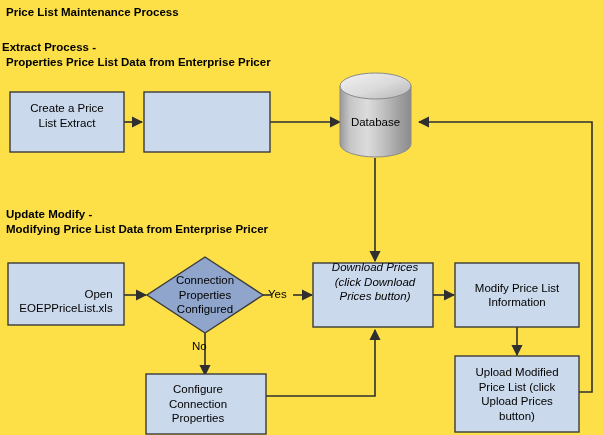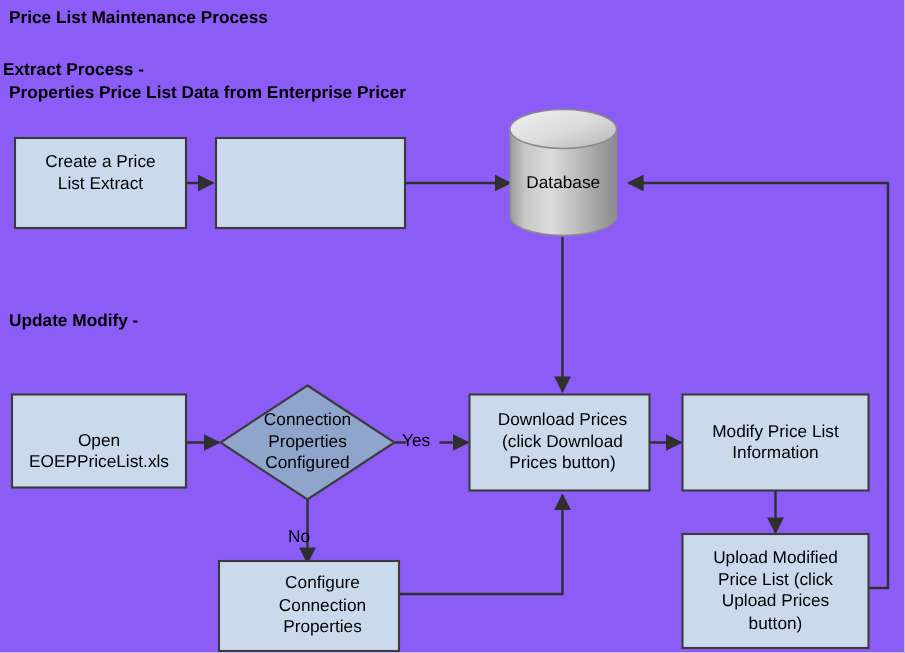--- a/index.html
+++ b/index.html
@@ -7,21 +7,21 @@
     padding: 0;
     background: #ffffff;
   }
   body {
     font-family: "Liberation Sans", sans-serif;
   }
   #canvas {
     position: relative;
     width: 603px;
     height: 435px;
-    background: #8b5cf6;
+    background: #fde047;
     overflow: hidden;
   }
   .title {
     position: absolute;
     font-weight: bold;
     font-size: 11.5px;
     color: #000000;
     line-height: 15px;
     white-space: pre;
   }
@@ -56,20 +56,21 @@
 <body>
 
 <div id="canvas">
 
   <div class="title" style="left:6px; top:5px;">Price List Maintenance Process</div>
 
   <div class="title" style="left:2px; top:40px;">Extract Process -</div>
   <div class="title" style="left:6px; top:55px;">Properties Price List Data from Enterprise Pricer</div>
 
   <div class="title" style="left:6px; top:207px;">Update Modify -</div>
+  <div class="title" style="left:6px; top:222px;">Modifying Price List Data from Enterprise Pricer</div>
 
   <svg id="diagram-svg" viewBox="0 0 603 435">
     <defs>
       <linearGradient id="cylBody" x1="0" y1="0" x2="1" y2="0">
         <stop offset="0%" stop-color="#9a9a9a"></stop>
         <stop offset="14%" stop-color="#c6c6c6"></stop>
         <stop offset="38%" stop-color="#dcdcdc"></stop>
         <stop offset="60%" stop-color="#c2c2c2"></stop>
         <stop offset="82%" stop-color="#a2a2a2"></stop>
         <stop offset="100%" stop-color="#8c8c8c"></stop>
@@ -129,40 +130,40 @@
 
     <rect x="146" y="374" width="120" height="60" fill="#cbd9ec" stroke="#3b3b3b" stroke-width="1.4"></rect>
   </svg>
 
   <div class="node-label" style="left:10px; top:92px; width:114px; height:47px;">Create a Price
 List Extract</div>
 
 
   <div class="node-label" style="left:340px; top:99px; width:71px; height:46px;text-align:right;">Database</div>
 
-  <div class="node-label" style="left:8px; top:263px; width:116px; height:76px;">Open
+  <div class="node-label" style="left:8px; top:263px; width:116px; height:76px;text-align:right;">Open
 EOEPPriceList.xls</div>
 
   <div class="node-label" style="left:151px; top:265px; width:108px; height:60px;">Connection
 Properties
 Configured</div>
 
-  <div class="node-label" style="left:313px; top:263px; width:124px; height:64px;">Download Prices
+  <div class="node-label" style="left:313px; top:250px; width:124px; height:64px;font-style:italic;">Download Prices
 (click Download
 Prices button)</div>
 
   <div class="node-label" style="left:455px; top:356px; width:124px; height:76px;">Upload Modified
 Price List (click
 Upload Prices
 button)</div>
 
   <div class="node-label" style="left:455px; top:263px; width:124px; height:64px;">Modify Price List
 Information</div>
 
-  <div class="node-label" style="left:163px; top:374px; width:104px; height:60px;">Configure
+  <div class="node-label" style="left:146px; top:374px; width:104px; height:60px;">Configure
 Connection
 Properties</div>
 
   <div class="edge-label" style="left:268px; top:288px; width:26px;">Yes</div>
 
-  <div class="edge-label" style="left:192px; top:352px; width:26px;">No</div>
+  <div class="edge-label" style="left:192px; top:340px; width:26px;">No</div>
 
 </div>
 
 </body></html>

